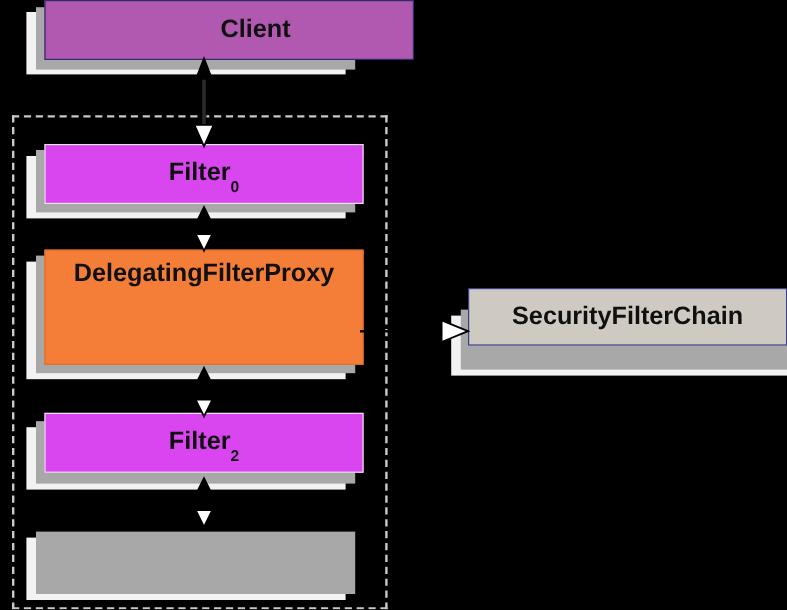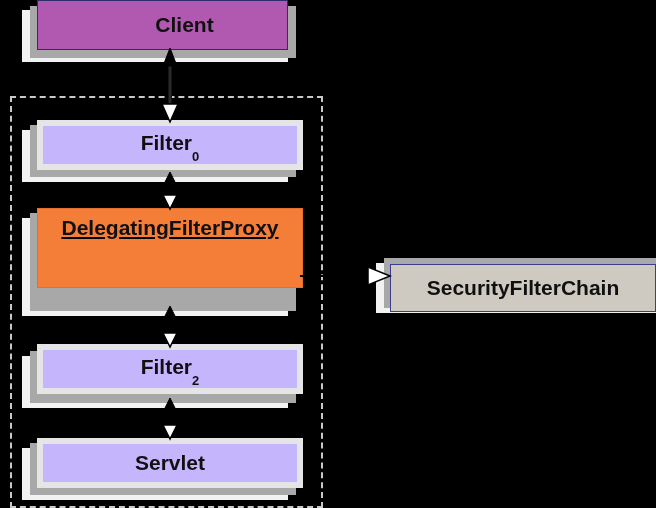--- a/index.html
+++ b/index.html
@@ -38,22 +38,22 @@
     font-weight: bold;
     color: #101010;
     letter-spacing: 0px;
   }
   .node-client {
     background: #b158b1;
     border: 1px solid #2d2d6e;
     font-size: 21px;
   }
   .node-filter {
-    background: #c4b5fd;
-    border: 6px solid #e5e5e5;
+    background: #d946ef;
+    border: 1px solid #e5e5e5;
     font-size: 21px;
     text-align: right;
   }
   .node-security {
     background: #cfcac1;
     border: 1px solid #3c3c8c;
     font-size: 21px;
   }
 
   
@@ -135,53 +135,50 @@
     overflow: visible;
   }
 </style>
 </head>
 <body>
 
 <div id="canvas">
 
   <div class="stack-white" style="left:22px; top:10px; width:266px; height:52px;"></div>
   <div class="stack-gray" style="left:30px; top:6px; width:266px; height:52px;"></div>
-  <div class="node node-client" style="left:37px; top:0px; width:251px; height:50px;padding-left:44px;">
+  <div class="node node-client" style="left:37px; top:0px; width:308px; height:50px;padding-left:44px;">
     <span>Client</span>
   </div>
 
   <div class="chain-box" style="left:10px; top:96px; width:313px; height:412px;"></div>
 
   <div class="stack-white" style="left:22px; top:130px; width:266px; height:52px;"></div>
   <div class="stack-gray" style="left:30px; top:125px; width:266px; height:52px;"></div>
   <div class="node node-filter" style="left:37px; top:120px; width:266px; height:50px;">
     <span><span>Filter</span><span class="sub">0</span></span>
   </div>
 
   <div class="stack-white" style="left:22px; top:218px; width:266px; height:98px;"></div>
   <div class="stack-gray" style="left:30px; top:213px; width:266px; height:98px;"></div>
-  <div class="node-dfp" style="left:37px; top:208px; width:266px; height:80px;text-decoration:underline;">
+  <div class="node-dfp" style="left:37px; top:208px; width:266px; height:96px;">
     <div class="dfp-title">DelegatingFilterProxy</div>
   </div>
 
   <div class="stack-white" style="left:22px; top:356px; width:266px; height:52px;"></div>
   <div class="stack-gray" style="left:30px; top:351px; width:266px; height:52px;"></div>
   <div class="node node-filter" style="left:37px; top:344px; width:266px; height:50px;">
     <span><span>Filter</span><span class="sub">2</span></span>
   </div>
 
   <div class="stack-white" style="left:22px; top:448px; width:266px; height:52px;"></div>
   <div class="stack-gray" style="left:30px; top:443px; width:266px; height:52px;"></div>
-  <div class="node node-filter" style="left:37px; top:438px; width:266px; height:50px;">
-    <span>Servlet</span>
-  </div>
 
   <div class="stack-white" style="left:376px; top:263px; width:280px; height:50px;"></div>
   <div class="stack-gray" style="left:384px; top:258px; width:272px; height:50px;"></div>
-  <div class="node node-security" style="left:390px; top:264px; width:266px; height:48px;">
+  <div class="node node-security" style="left:390px; top:240px; width:266px; height:48px;">
     <span>SecurityFilterChain</span>
   </div>
 
   <svg class="arrow-svg" style="left:160px; top:46px;" width="20" height="78" viewBox="0 0 20 78">
     <line x1="10" y1="16" x2="10" y2="62" stroke="#000000" stroke-width="4"></line>
     <line x1="10" y1="14" x2="10" y2="64" stroke="#2a2a2a" stroke-width="3"></line>
     <polygon points="10,2 3,20 17,20" fill="#000000" stroke="#000000" stroke-width="1"></polygon>
     <polygon points="10,76 2,58 18,58" fill="#ffffff" stroke="#000000" stroke-width="1.5"></polygon>
   </svg>
 

